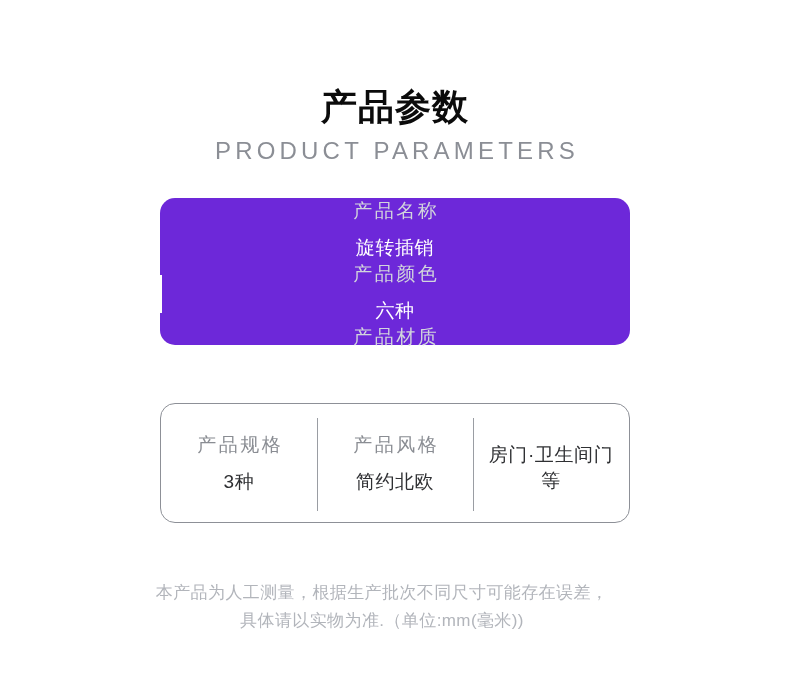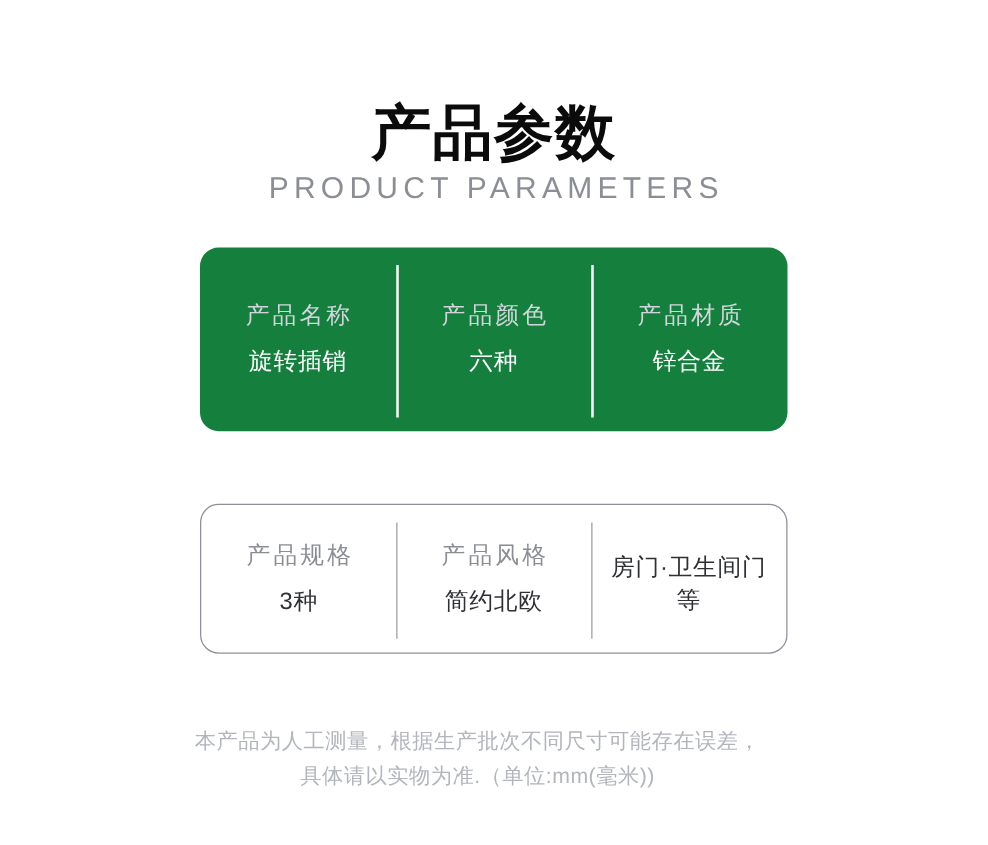--- a/index.html
+++ b/index.html
@@ -24,21 +24,21 @@
 
   
   .header {
     position: absolute;
     top: 84px;
     left: 0;
     width: 790px;
     text-align: center;
   }
   .header-title {
-    font-size: 48px;
+    font-size: 36px;
     line-height: 46px;
     font-weight: 700;
     color: #0b0b0b;
     letter-spacing: 1px;
     margin: 0;
     white-space: nowrap;
   }
   .header-subtitle {
     margin: 10px 0 0 0;
     font-size: 24px;
@@ -86,21 +86,22 @@
     line-height: 27px;
     letter-spacing: 0.6px;
     text-align: center;
     margin-top: 10px;
   }
 
   
   .panel-gray {
     top: 198px;
     height: 147px;
-    background: #15803d;
+    background: #6d28d9;
+    flex-direction: column;
   }
   .panel-gray .spec-label { color: #d2d5dc; }
   .panel-gray .spec-value { color: #ffffff; }
   .panel-gray .spec-col + .spec-col::before {
     content: "";
     position: absolute;
     left: 0;
     top: 14px;
     bottom: 11px;
     width: 2px;

